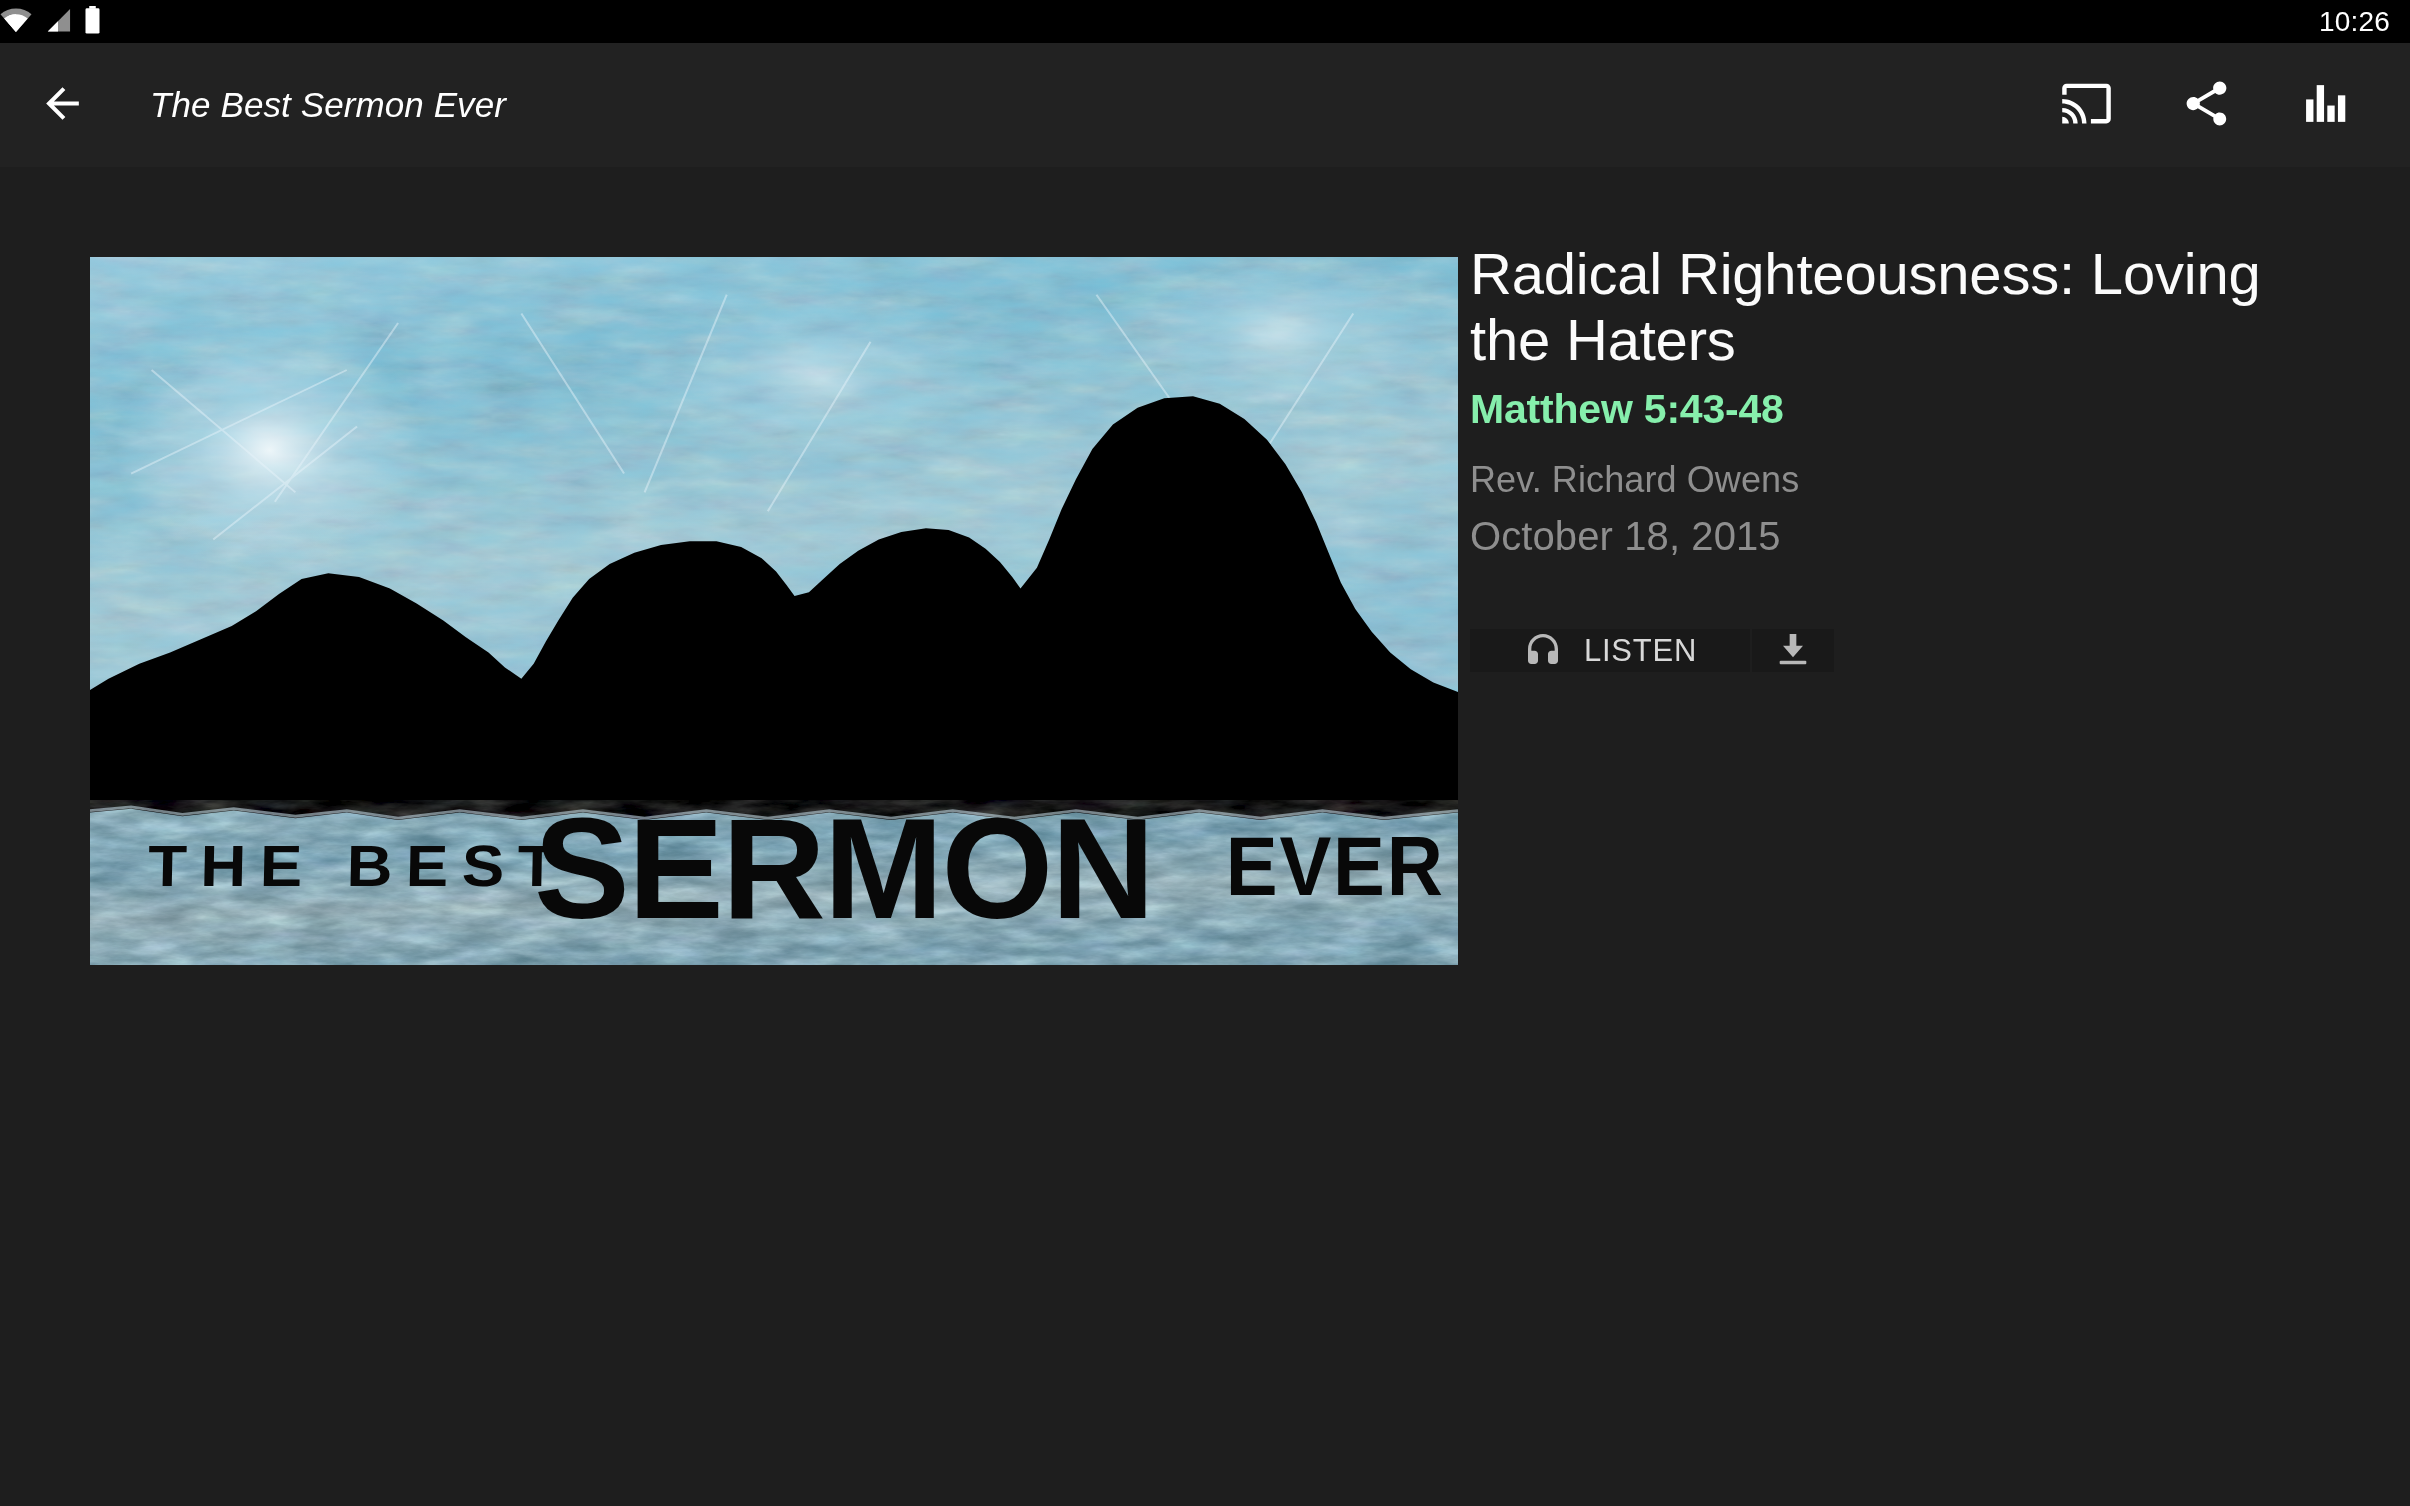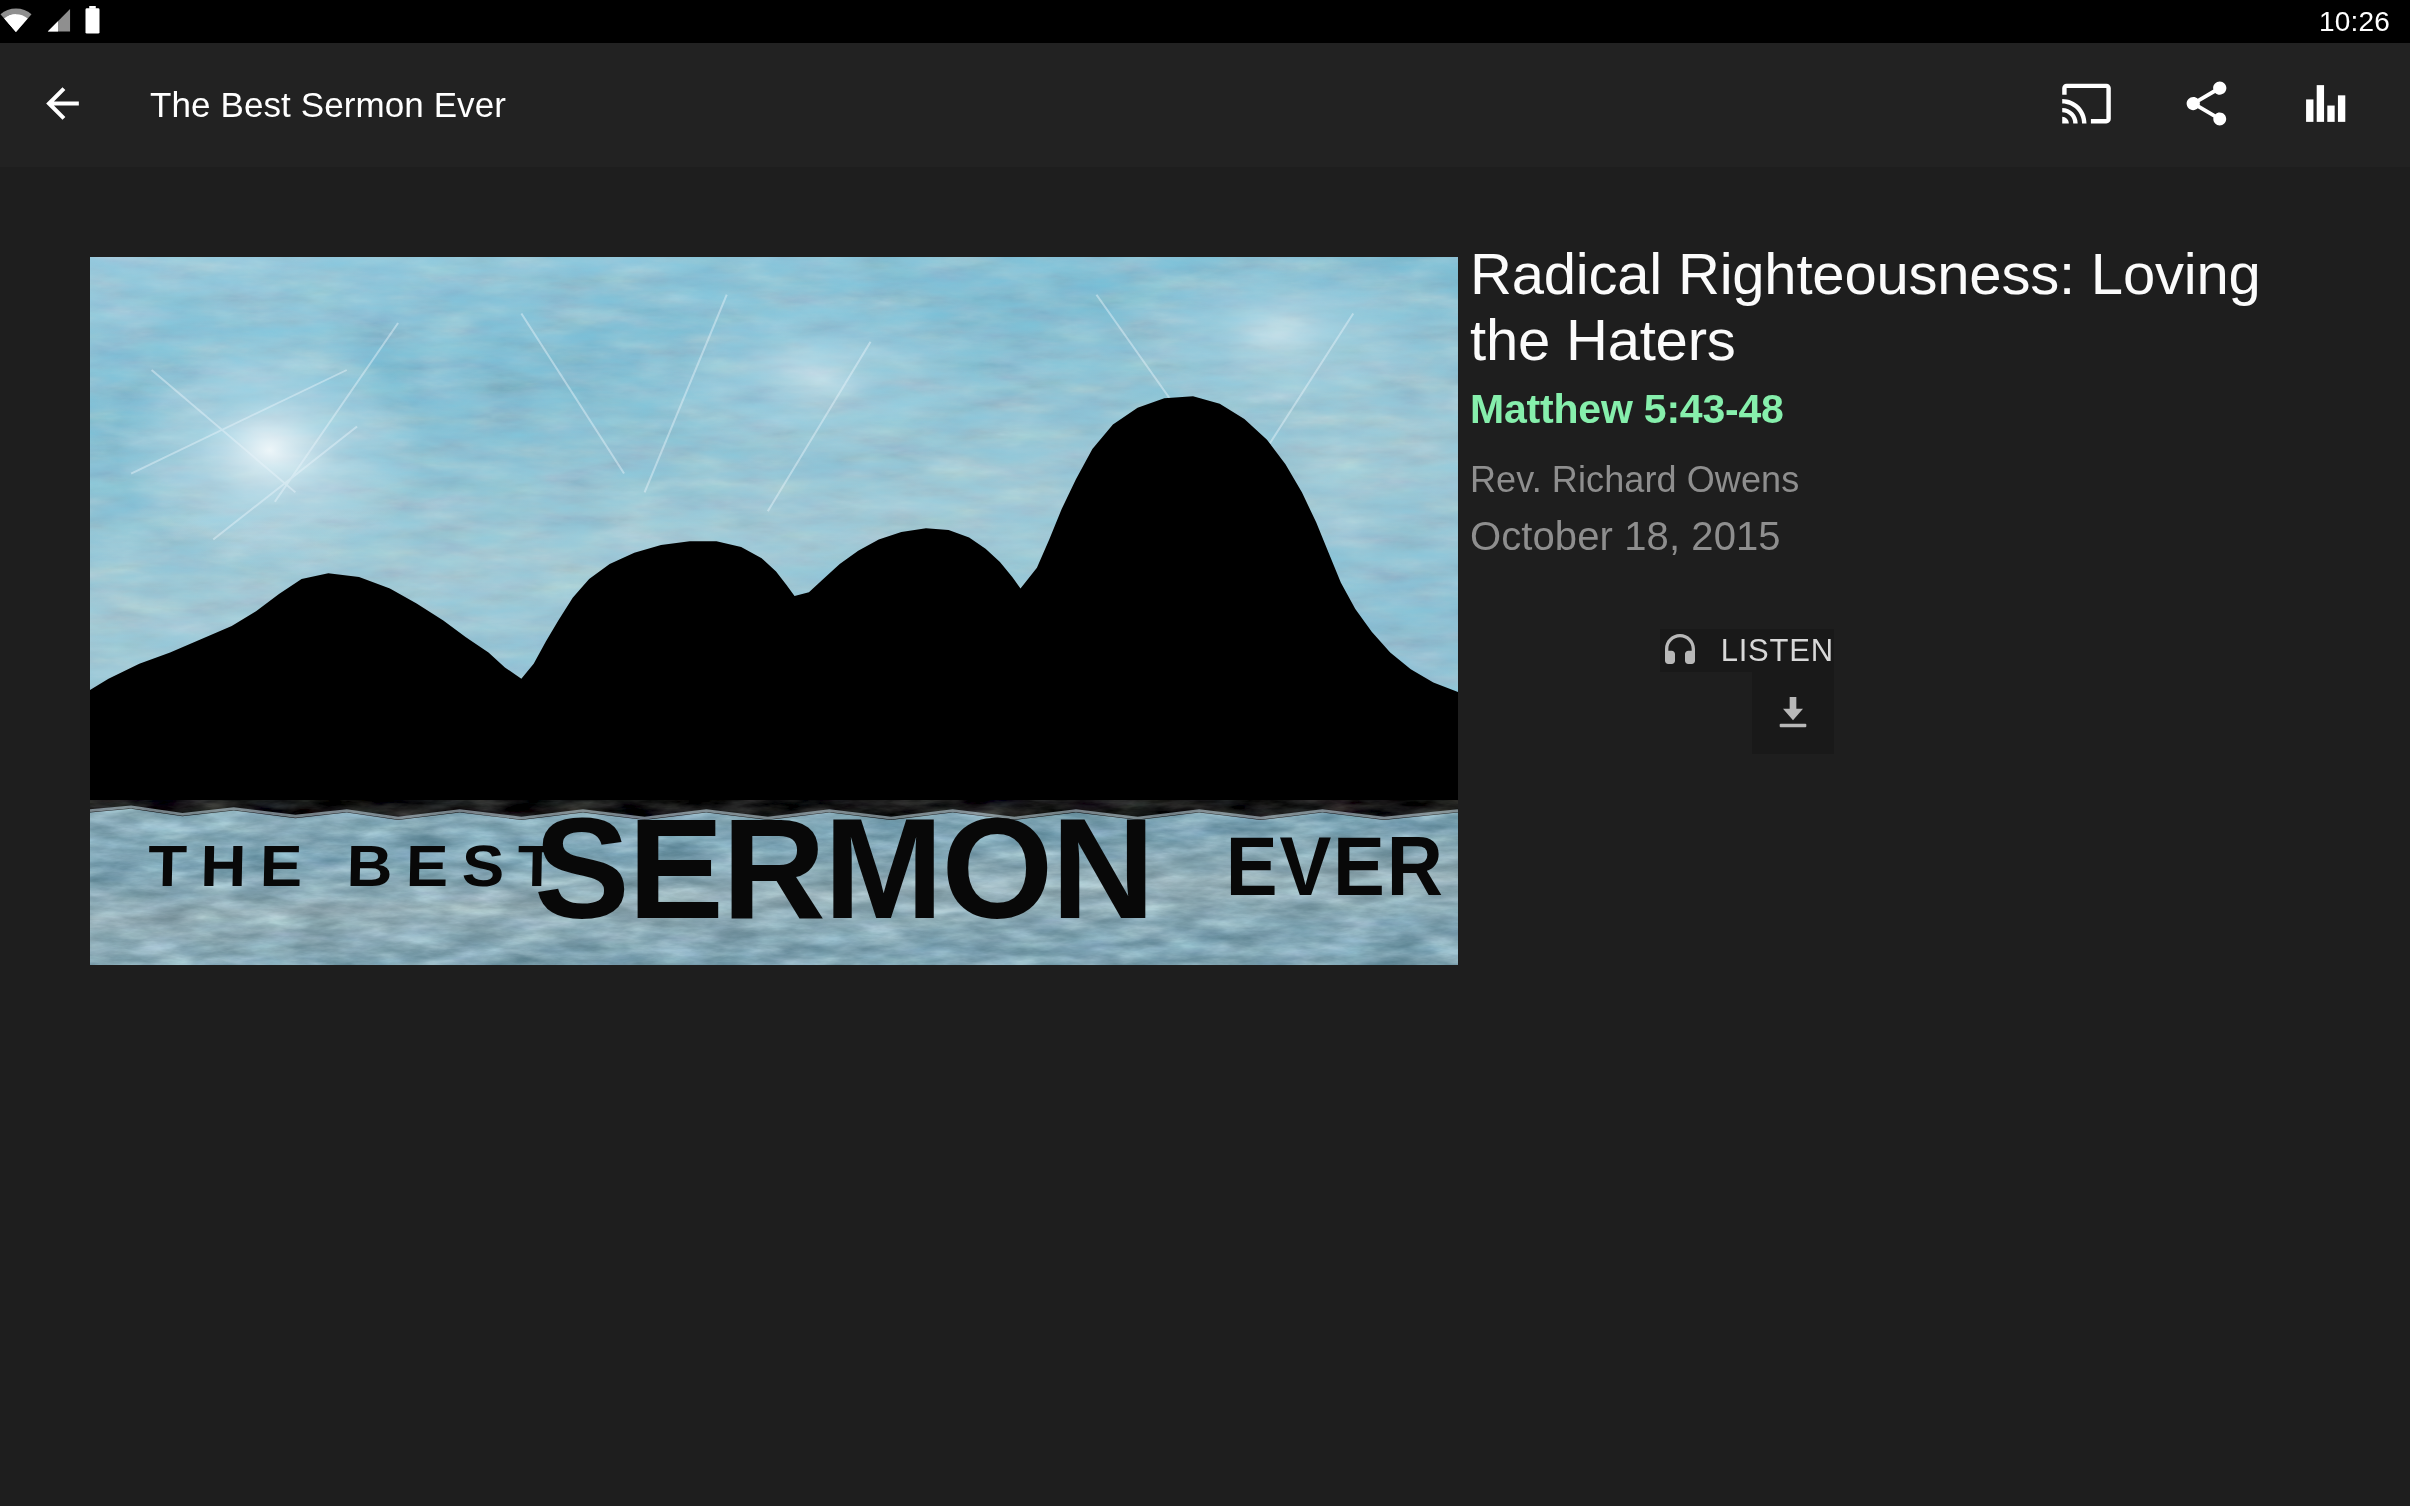--- a/index.html
+++ b/index.html
@@ -23,21 +23,21 @@
     color: #ffffff; font-size: 28px; letter-spacing: 0.2px;
     margin-left: 15px; line-height: 1;
   }
   .wifi-icon, .signal-icon, .battery-icon { display: block; }
 
   
   .appbar {
     position: absolute; top: 43px; left: 0;
     width: 2411px; height: 124px;
     background: #222222;
-    display: flex; align-items: center;
+    display: flex; align-items: center; font-style: italic;
   }
   .back-btn {
     width: 90px; height: 90px; margin-left: 17px;
     display: flex; align-items: center; justify-content: center;
     cursor: pointer; border-radius: 50%;
   }
   .appbar-title {
     color: #ffffff; font-size: 35px; font-weight: 400;
     margin-left: 43px; letter-spacing: 0.1px; white-space: nowrap;
   }
@@ -85,22 +85,22 @@
   .sermon-speaker {
     color: #8e8e8e; font-size: 36px; font-weight: 400;
     margin-top: 26px; letter-spacing: 0.1px;
   }
   .sermon-date {
     color: #8e8e8e; font-size: 40px; font-weight: 400;
     margin-top: 13px; letter-spacing: 0.1px;
   }
 
   .btn-row {
-    margin-top: 70px; display: flex; align-items: flex-end;
-    width: 364px; height: 88px; flex-direction: column;
+    margin-top: 70px; display: flex; align-items: flex-start;
+    width: 364px; height: 88px;
   }
   .listen-btn {
     flex: 1 1 auto;
     background: #191919;
     display: flex; align-items: center; justify-content: center;
     gap: 21px; cursor: pointer;
   }
   .listen-label {
     color: #d8d8d8; font-size: 31px; font-weight: 400;
     letter-spacing: 0.8px;

